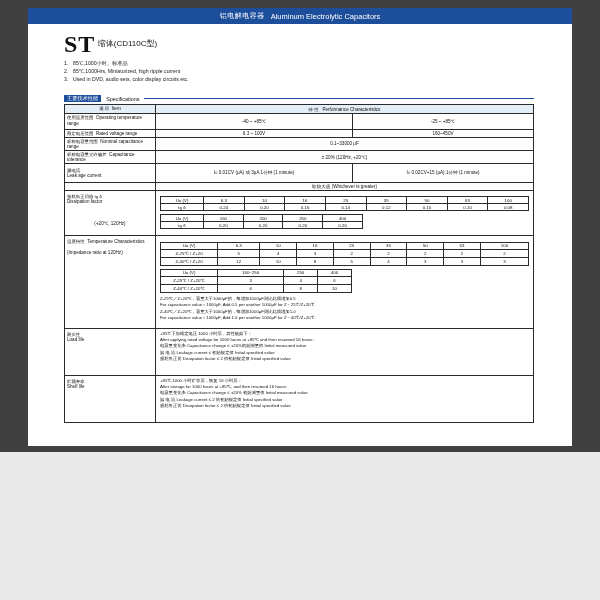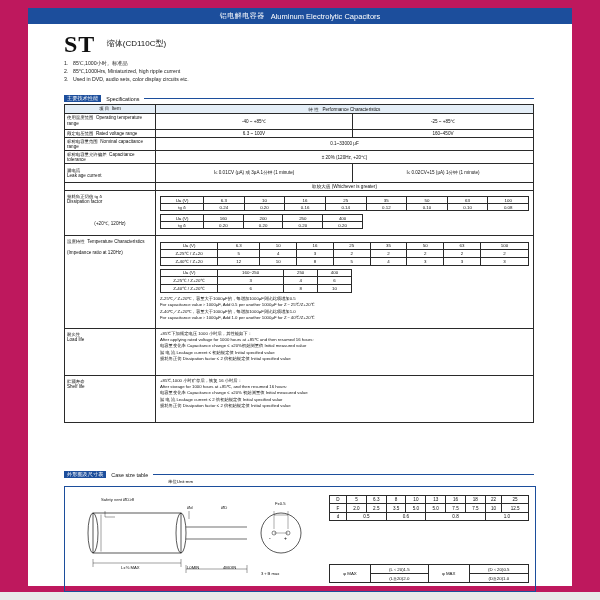--- a/index.html
+++ b/index.html
@@ -5,22 +5,22 @@
   html,body{margin:0;padding:0;}
   body{
     width:600px;height:600px;
     background:#e9e9e9;
     font-family:"Liberation Sans", sans-serif;
     font-size:5px;
     color:#111;
   }
   .page{
     position:relative;
-    width:600px;height:592px;
-    background:#be185d;
+    width:600px;height:452px;
+    background:#404040;
     box-sizing:border-box;
     padding:0;
     overflow:hidden;
   }
   .sheet{
     position:absolute;
     left:28px; top:8px; right:28px; bottom:6px;
     background:#fff;
   }
   
@@ -28,21 +28,21 @@
     position:absolute;left:0;top:0;width:544px;height:16px;
     background:#1c4e9c;
     color:#fff;
     display:flex;align-items:center;justify-content:center;
   }
   .hdr .cn{font-size:7px;letter-spacing:.5px;margin-right:6px;}
   .hdr .en{font-size:7.5px;}
   
   .titleblock{position:absolute;left:36px;top:24px;width:470px;}
   .st-title{font-size:24px;font-weight:bold;font-family:"Liberation Serif", serif;letter-spacing:1px;line-height:1;display:inline-block;}
-  .st-sub{font-size:8px;display:inline-block;margin-left:10px;vertical-align:6px;}
+  .st-sub{font-size:8px;display:inline-block;margin-left:1px;vertical-align:6px;}
   .bullets{margin-top:3px;font-size:5.2px;line-height:1.55;color:#222;}
   .bullets div{white-space:nowrap;}
   .num{display:inline-block;width:9px;}
   
   .sec{
     position:absolute;left:36px;width:470px;height:9px;
     display:flex;align-items:center;
   }
   .sec .tag{background:#1c4e9c;color:#fff;font-size:5.2px;padding:1px 3px;line-height:1;}
   .sec .lbl{font-size:5.4px;margin-left:5px;}

